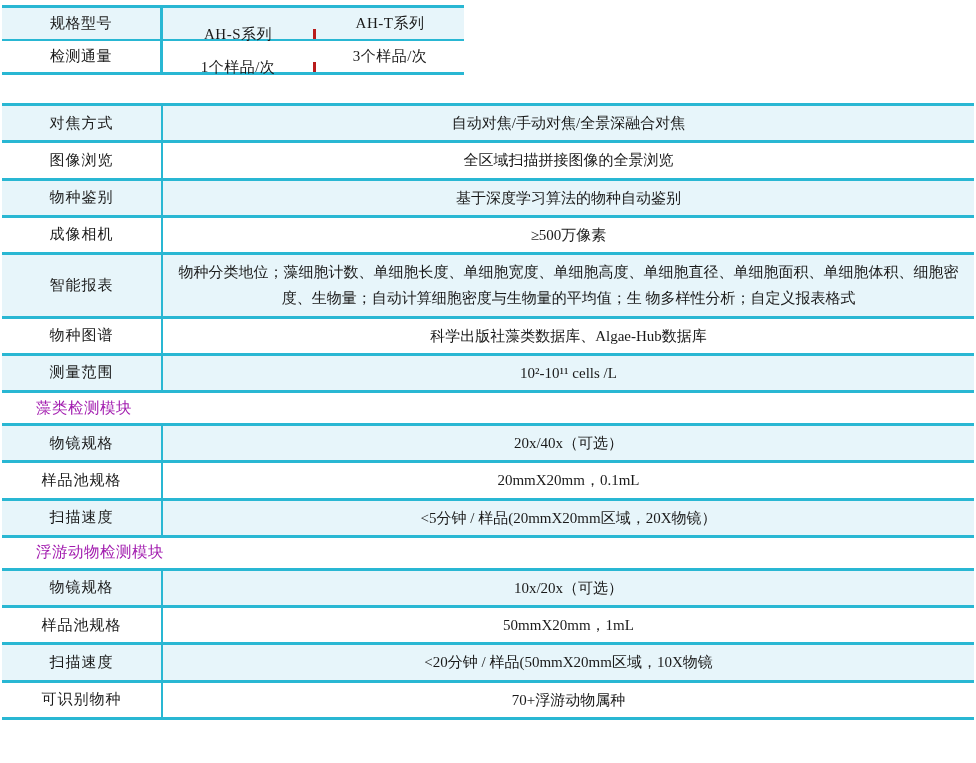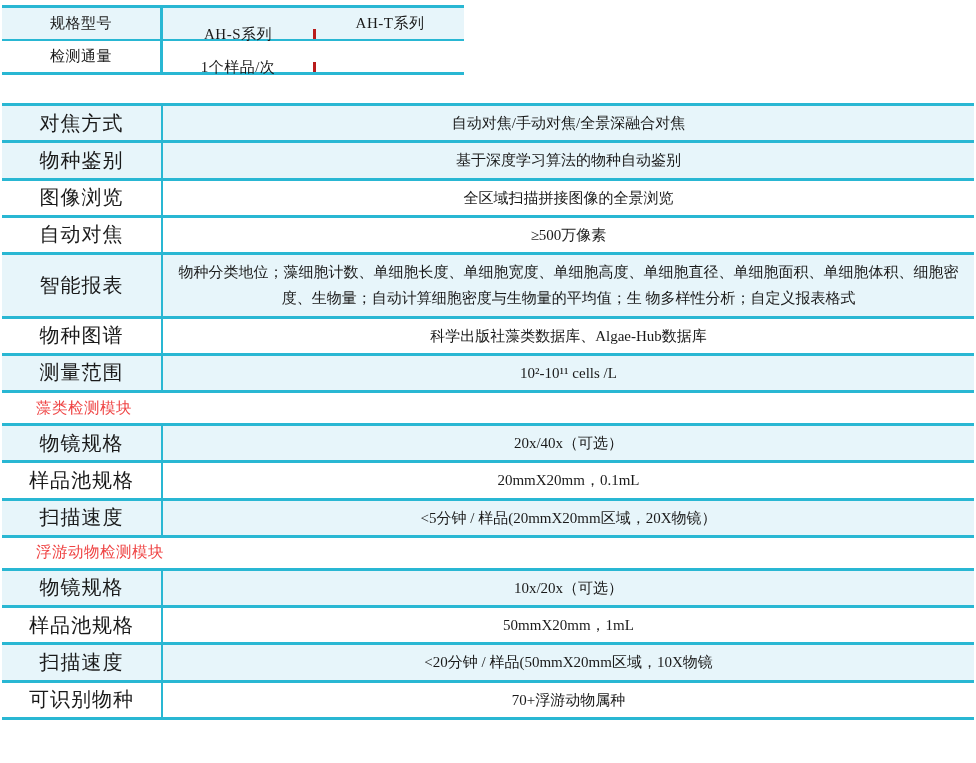--- a/index.html
+++ b/index.html
@@ -37,73 +37,74 @@
     display:flex;
     border-bottom:3px solid #29b7d3;
     min-height:31px;
     background:#ffffff;
   }
   .row.tint{background:#e7f5fa;}
   .row .label{
     width:159px;flex:0 0 159px;
     border-right:2px solid #29b7d3;
     display:flex;align-items:center;justify-content:center;
-    font-size:20px;letter-spacing:1px;
+    font-size:15px;letter-spacing:1px;
   }
   .row .value{
     flex:1;
     display:flex;align-items:center;justify-content:center;
     text-align:center;
     font-size:15px;
     padding:4px 14px;
     line-height:1.75;
   }
   .row.tall{min-height:58px;justify-content:center;}
 
   .section-title{
     height:30px;
     display:flex;align-items:center;
     padding-left:34px;
-    color:#ef4444;
+    color:#a21caf;
     font-size:15.5px;
     letter-spacing:.5px;
   }
 </style>
 </head>
 <body>
 
 <div class="wrap">
 
   <div class="spec-table">
     <div class="spec-row hdr">
       <div class="spec-cell c0">规格型号</div>
       <div class="spec-cell c1">AH-S系列</div>
       <div class="spec-cell c2">AH-T系列</div>
     </div>
     <div class="spec-row">
       <div class="spec-cell c0">检测通量</div>
       <div class="spec-cell c1">1个样品/次</div>
+      <div class="spec-cell c2">3个样品/次</div>
     </div>
   </div>
 
   <div class="big-table">
     <div class="row tint">
       <div class="label">对焦方式</div>
       <div class="value">自动对焦/手动对焦/全景深融合对焦</div>
     </div>
+    <div class="row">
+      <div class="label">图像浏览</div>
+      <div class="value">全区域扫描拼接图像的全景浏览</div>
+    </div>
     <div class="row tint">
       <div class="label">物种鉴别</div>
       <div class="value">基于深度学习算法的物种自动鉴别</div>
     </div>
     <div class="row">
-      <div class="label">图像浏览</div>
-      <div class="value">全区域扫描拼接图像的全景浏览</div>
-    </div>
-    <div class="row">
-      <div class="label">自动对焦</div>
+      <div class="label">成像相机</div>
       <div class="value">≥500万像素</div>
     </div>
     <div class="row tint tall">
       <div class="label">智能报表</div>
       <div class="value">物种分类地位；藻细胞计数、单细胞长度、单细胞宽度、单细胞高度、单细胞直径、单细胞面积、单细胞体积、细胞密度、生物量；自动计算细胞密度与生物量的平均值；生 物多样性分析；自定义报表格式</div>
     </div>
     <div class="row">
       <div class="label">物种图谱</div>
       <div class="value">科学出版社藻类数据库、Algae-Hub数据库</div>
     </div>

